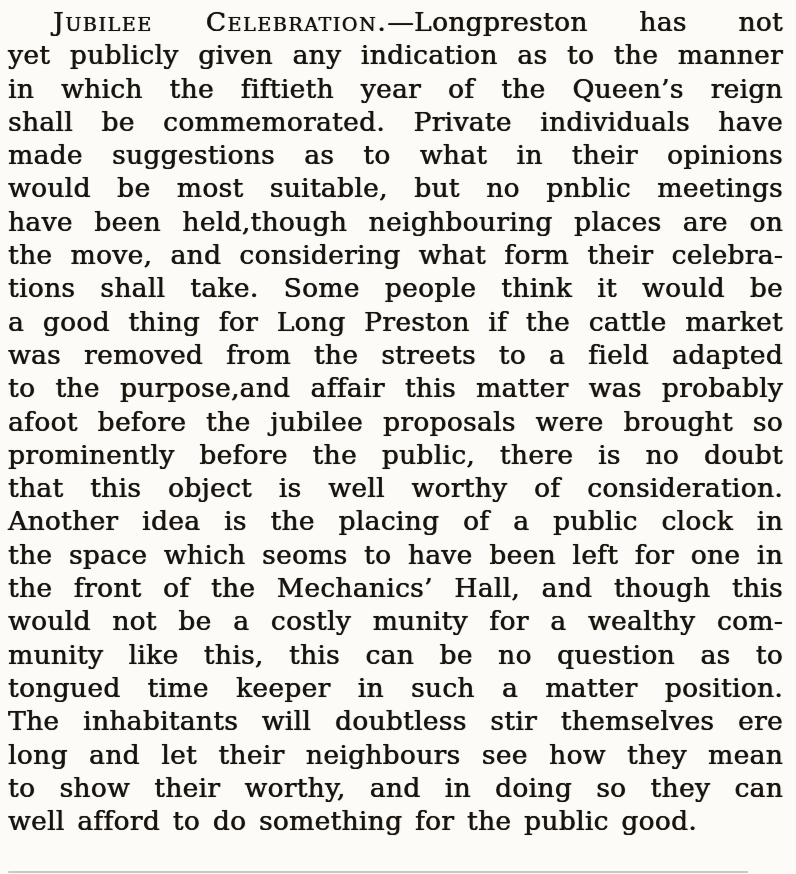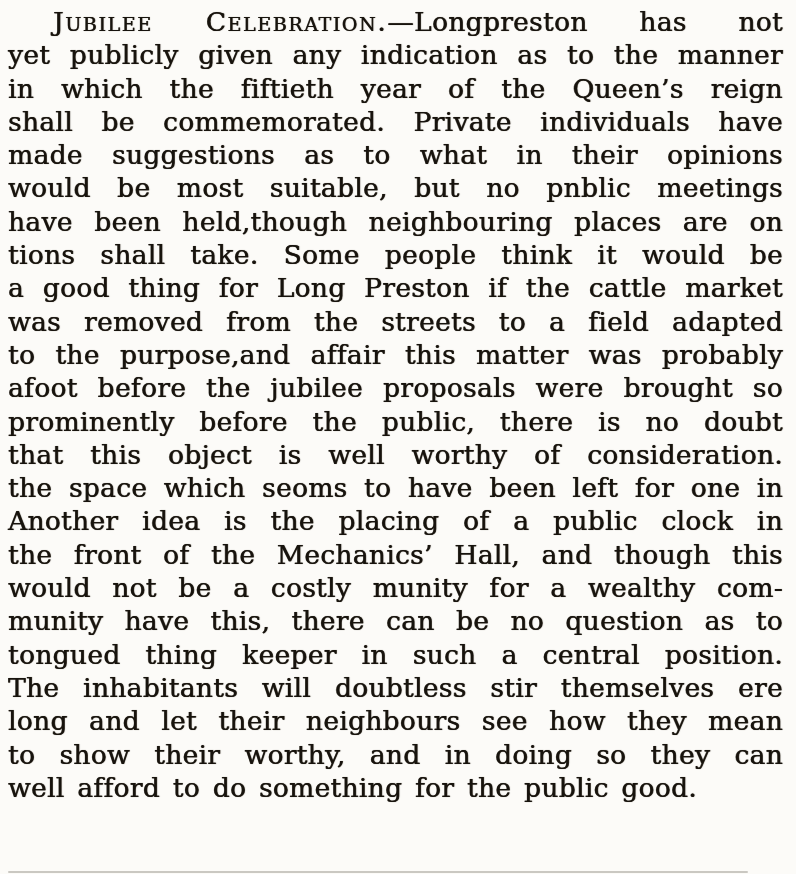--- a/index.html
+++ b/index.html
@@ -59,32 +59,33 @@
 <body>
 
 <div class="clipping">
   <div class="line first"><span class="smallcaps">Jubilee Celebration.</span><span>—Longpreston has not</span></div>
   <div class="line">yet publicly given any indication as to the manner</div>
   <div class="line">in which the fiftieth year of the Queen’s reign</div>
   <div class="line">shall be commemorated. Private individuals have</div>
   <div class="line">made suggestions as to what in their opinions</div>
   <div class="line">would be most suitable, but no pnblic meetings</div>
   <div class="line">have been held,though neighbouring places are on</div>
+  <div class="line">the move, and considering what form their celebra-</div>
   <div class="line">tions shall take. Some people think it would be</div>
   <div class="line">a good thing for Long Preston if the cattle market</div>
   <div class="line">was removed from the streets to a field adapted</div>
   <div class="line">to the purpose,and affair this matter was probably</div>
   <div class="line">afoot before the jubilee proposals were brought so</div>
   <div class="line">prominently before the public, there is no doubt</div>
   <div class="line">that this object is well worthy of consideration.</div>
+  <div class="line">Another idea is the placing of a public clock in</div>
   <div class="line">the space which seoms to have been left for one in</div>
-  <div class="line">Another idea is the placing of a public clock in</div>
   <div class="line">the front of the Mechanics’ Hall, and though this</div>
   <div class="line">would not be a costly munity for a wealthy com-</div>
-  <div class="line">munity have this, there can be no question as to</div>
-  <div class="line">tongued thing keeper in such a central position.</div>
+  <div class="line">munity like this, this can be no question as to</div>
+  <div class="line">tongued time keeper in such a matter position.</div>
   <div class="line">The inhabitants will doubtless stir themselves ere</div>
   <div class="line">long and let their neighbours see how they mean</div>
   <div class="line">to show their worthy, and in doing so they can</div>
   <div class="line last">well afford to do something for the public good.</div>
 </div>
 
 <div class="page-edge-rule"></div>
 
 </body></html>

